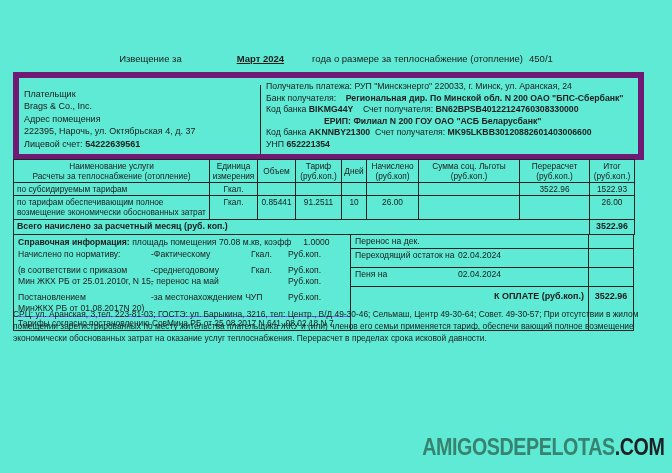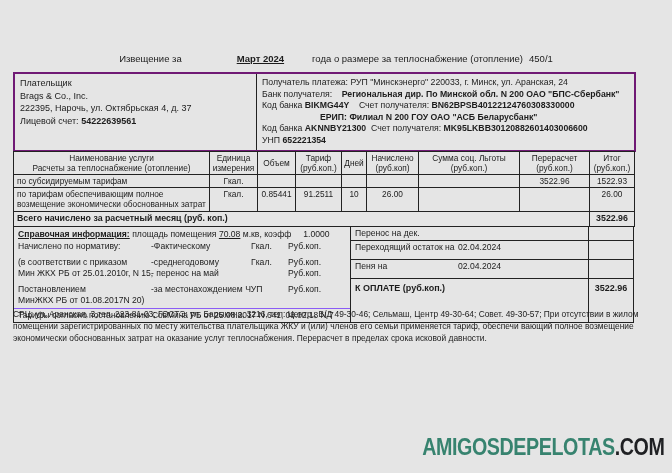--- a/index.html
+++ b/index.html
@@ -1,32 +1,32 @@
 <!DOCTYPE html>
 <html><head>
 <meta charset="utf-8">
 <style>
   html,body { margin:0; padding:0; background:#ffffff; }
   body { width:672px; height:473px; font-family:"Liberation Sans", sans-serif; color:#1c1c1c; }
-  .page { position:relative; width:672px; height:473px; background:#e5e5e5; overflow:hidden; }
+  .page { position:relative; width:672px; height:473px; background:#5eead4; overflow:hidden; }
 
   
   .head-line { position:absolute; top:53px; left:0; width:672px; text-align:center; font-size:9.5px; white-space:nowrap; }
   .head-line .gap1 { display:inline-block; width:55px; }
   .head-line .gap2 { display:inline-block; width:28px; }
   .period { font-weight:bold; text-decoration:underline; }
   .doc-no { margin-left:6px; }
 
   
   .doc { position:absolute; left:13px; top:72px; width:621px; }
-  .parties { display:flex; border:2px solid #701a75; width:619px; }
+  .parties { display:flex; border:6px solid #701a75; width:619px;align-items:flex-end; }
   .party-left { width:231px; border-right:1px solid #222; padding:3px 5px; font-size:9px; line-height:12.6px; }
   .party-right { flex:1; padding:3px 5px; font-size:8.7px; line-height:11.6px; white-space:nowrap; }
   .b { font-weight:bold; }
-  .u { text-decoration:underline; }
+  .u { }
   .erip-line { padding-left:58px; }
 
   table.charges { border-collapse:collapse; width:621px; margin-top:-1px; table-layout:fixed; font-size:8.3px; }
   table.charges th, table.charges td { border:1px solid #222; padding:1px 2px; overflow:hidden; }
   table.charges th { font-weight:normal; text-align:center; line-height:10px; height:20px; vertical-align:middle; }
   table.charges td { text-align:center; line-height:9.8px; vertical-align:top; padding-top:2px; }
   table.charges td.name { text-align:left; padding-left:3px; }
   tr.total-row td { font-weight:bold; text-align:left; padding:2px 3px; font-size:8.8px; }
   tr.total-row td.tval { text-align:center; }
 
@@ -38,21 +38,21 @@
   .sp6 { height:5px; }
   .info-title { margin-bottom:1px; }
   .tariff-note { border-top:1px solid #8b5cf6; padding:1px 4px 2px 4px; font-size:8.4px; white-space:nowrap; }
   .sum-cell { flex:1; display:flex; flex-direction:column; font-size:8.6px; }
   .sum-row { display:flex; border-bottom:1px solid #222; }
   .sum-label { flex:1; padding:1px 4px; display:flex; }
   .sum-label .lab { width:103px; }
   .sum-val { width:44px; border-left:1px solid #222; text-align:center; }
   .r1 { min-height:13px; } .r2 { min-height:18px; } .r3 { min-height:18px;gap:24px; } .r4 { min-height:14px; }
   .pay-row { flex:1; display:flex; border-bottom:none; }
-  .pay-row .sum-label { justify-content:flex-start; align-items:flex-start; padding-top:4px; font-weight:bold; font-size:9px; }
+  .pay-row .sum-label { justify-content:flex-end; align-items:flex-start; padding-top:4px; font-weight:bold; font-size:9px; }
   .pay-row .sum-val { font-weight:bold; padding-top:4px; font-size:9px; }
 
   .footer-note { position:absolute; left:13px; top:308px; width:645px; font-size:8.4px; line-height:12px; text-align:left; }
 
   .watermark { position:absolute; right:8px; bottom:12px; font-weight:bold; font-size:24px; letter-spacing:-0.5px; transform:scaleX(0.82); transform-origin:100% 50%; white-space:nowrap; }
   .wm-main { color:#37836f; }
   .wm-suffix { color:#1f2023; }
 </style>
 </head>
 <body>
@@ -62,20 +62,21 @@
   <div class="head-line">
     <span>Извещение за</span><span class="gap1"></span><span class="period">Март 2024</span><span class="gap2"></span><span>года о размере за теплоснабжение (отопление)</span><span class="doc-no">450/1</span>
   </div>
 
   <div class="doc">
 
     <div class="parties">
       <div class="party-left">
         <div>Плательщик</div>
         <div>Brags &amp; Co., Inc.</div>
+        <div>Адрес помещения</div>
         <div>222395, Нарочь, ул. Октябрьская  4, д. 37</div>
         <div><span>Лицевой счет:</span> <span class="b">54222639561</span></div>
       </div>
       <div class="party-right">
         <div><span>Получатель платежа:</span> <span>РУП "Минскэнерго" 220033, г. Минск, ул. Аранская, 24</span></div>
         <div><span>Банк получателя:</span>&nbsp;&nbsp;&nbsp;&nbsp;<span class="b">Региональная дир. По Минской обл. N 200 ОАО "БПС-Сбербанк"</span></div>
         <div><span>Код банка</span> <span class="b">BIKMG44Y</span>&nbsp;&nbsp;&nbsp;&nbsp;<span>Счет получателя:</span> <span class="b">BN62BPSB40122124760308330000</span></div>
         <div class="erip-line b">ЕРИП: Филиал N 200 ГОУ ОАО "АСБ Беларусбанк"</div>
         <div><span>Код банка</span> <span class="b">AKNNBY21300</span>&nbsp;&nbsp;<span>Счет получателя:</span> <span class="b">MK95LKBB30120882601403006600</span></div>
         <div><span>УНП</span> <span class="b">652221354</span></div>

